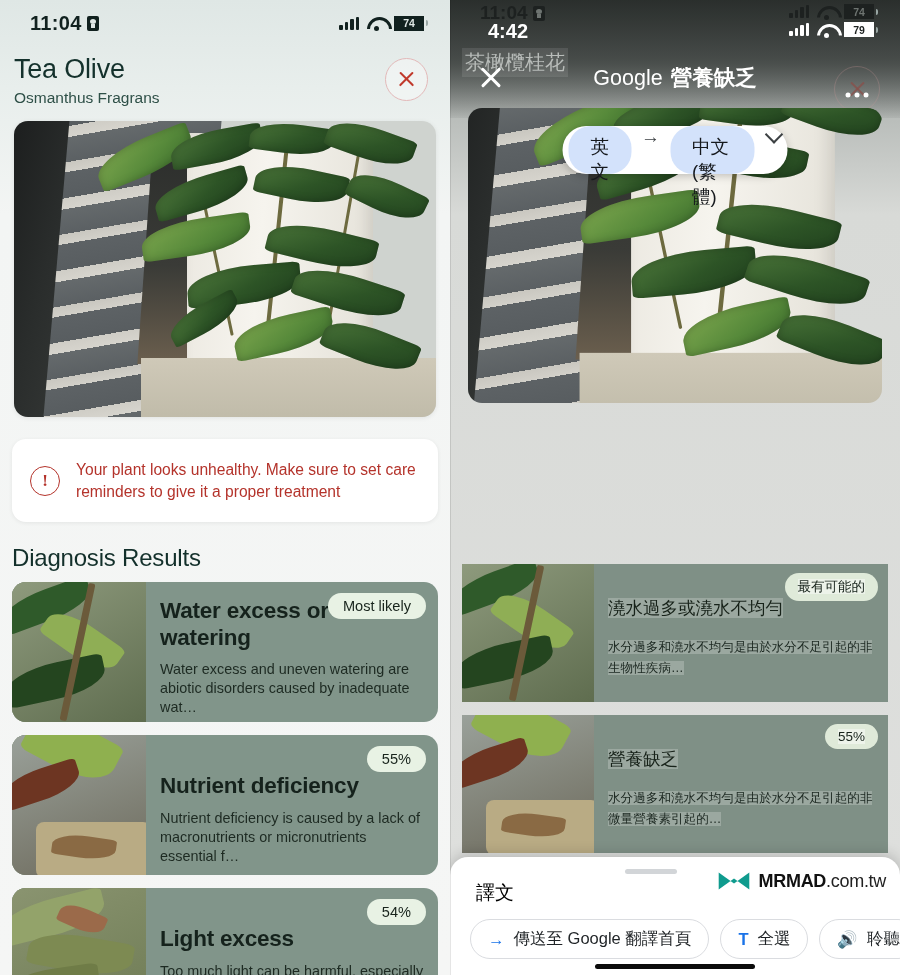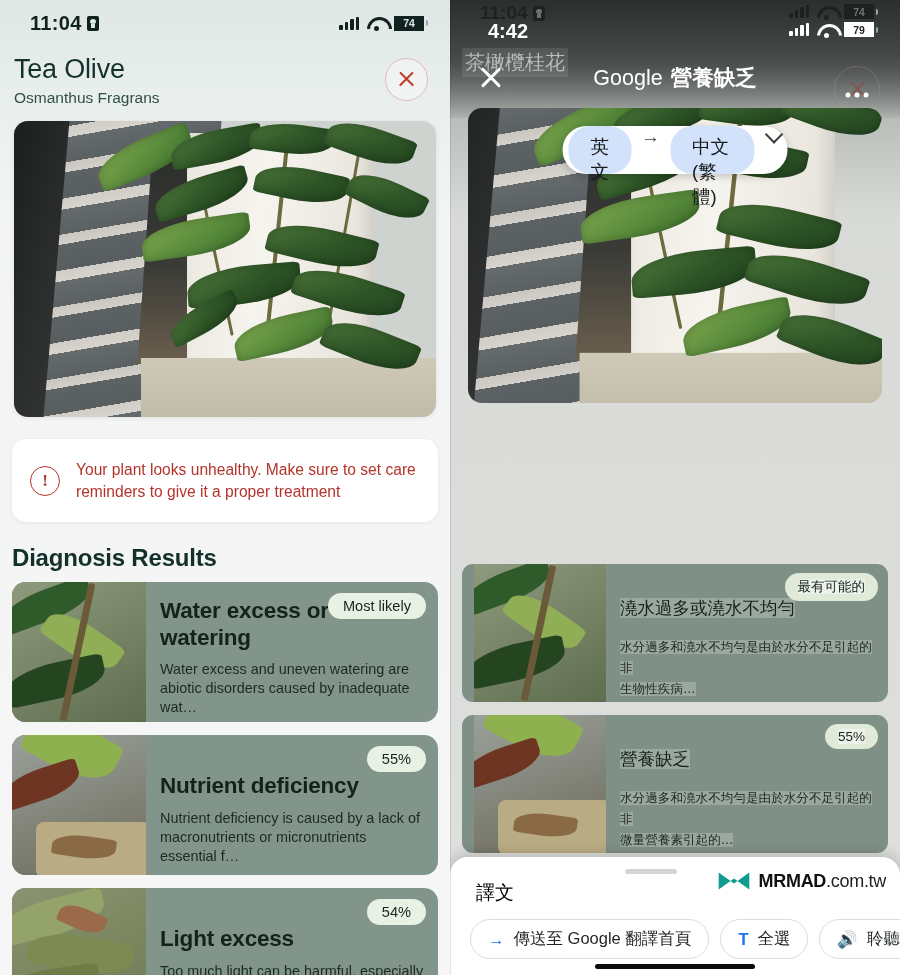--- a/index.html
+++ b/index.html
@@ -95,21 +95,21 @@
     margin: 22px 12px 0 12px; background:#ffffff; border-radius: 14px;
     padding: 20px 18px; display:flex; align-items:center; gap: 16px;
     box-shadow: 0 1px 4px rgba(0,0,0,.07);
   }
   .warn-ico { width:30px; height:30px; border-radius:50%; border:1.8px solid #b4332b;
               display:flex; align-items:center; justify-content:center; flex:0 0 auto;
               color:#b4332b; font-size:17px; font-weight:600; line-height:1;
               font-family:"Liberation Serif", serif; }
   .warn-txt { color:#b4332b; font-size:15.6px; line-height:1.38; }
 
-  .section-h { font-size: 24px; font-weight: 700; color:#13302b;
+  .section-h { font-size: 24px; font-weight: 400; color:#13302b;
                margin: 22px 0 10px 12px; letter-spacing:-.2px; }
 
   .card { position:relative; margin: 0 12px 13px 12px; height: 140px; border-radius: 14px;
           overflow: hidden; display:flex; background:#81958a; }
   .card-thumb { width: 134px; flex:0 0 134px; position:relative; overflow:hidden;
                 background:#7d8a6e; }
   .card-body { flex:1; position:relative; padding: 16px 14px 0 14px; }
   .card-title { font-size: 22.5px; font-weight: 700; color:#15221c; line-height:1.18;
                 letter-spacing:-.2px; padding-right: 8px; }
   .card-desc { font-size: 14.4px; color:#1d2a22; line-height:1.32; margin-top: 9px; }
@@ -188,22 +188,22 @@
              border:1px solid rgba(255,255,255,.35);
              border-radius: 14px; padding: 18px 16px; display:flex; align-items:center; gap:16px; }
   .rp-warn .warn-ico { border-color:#a8352d; color:#a8352d; }
   .rp-warn-txt { color:#a2342c; font-size:13.4px; line-height:1.55; text-align:center;
                  flex:1; }
   .rp-warn-txt span { background: rgba(255,255,255,.55); padding: 1px 2px; }
 
   .rp-section-h { margin: 20px 0 10px 12px; font-size:20px; color:#1f2a26;
                   display:inline-block; background: rgba(255,255,255,.62); padding: 1px 4px; }
 
-  .rp-card { position:relative; margin: 0 12px 13px 12px; height: 138px; border-radius: 11px;
-             overflow:hidden; display:flex; background:#7f9086;padding-left:12px; }
+  .rp-card { position:relative; margin: 0 12px 13px 12px; height: 138px; border-radius: 0;
+             overflow:hidden; display:flex; background:#7f9086; }
   .rp-card .card-thumb { width:132px; flex:0 0 132px; }
   .rp-card-body { flex:1; position:relative; padding: 34px 14px 0 14px; }
   .rp-card-title { font-size: 17.5px; color:#172219; line-height:1.25; }
   .rp-card-title span, .rp-card-desc span { background: rgba(255,255,255,.22); }
   .rp-card-desc { font-size: 12.6px; color:#1b2720; line-height:1.65; margin-top: 18px; }
   .rp-badge { position:absolute; right:10px; top:9px; background:#dfead9; color:#17231b;
               border-radius:18px; padding: 5px 13px; font-size: 13.5px; white-space:nowrap; }
   .rp-badge span { background: rgba(255,255,255,.45); }
 
   

